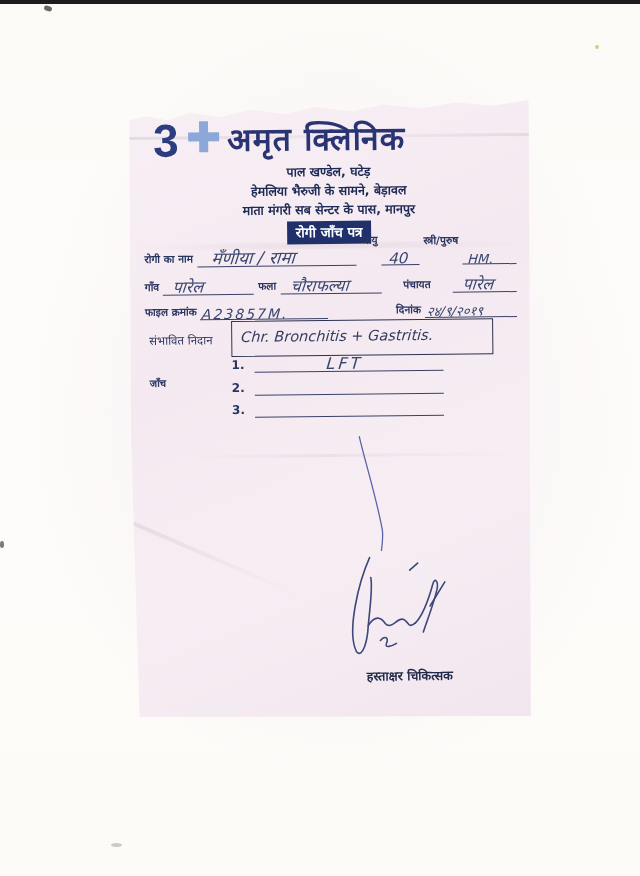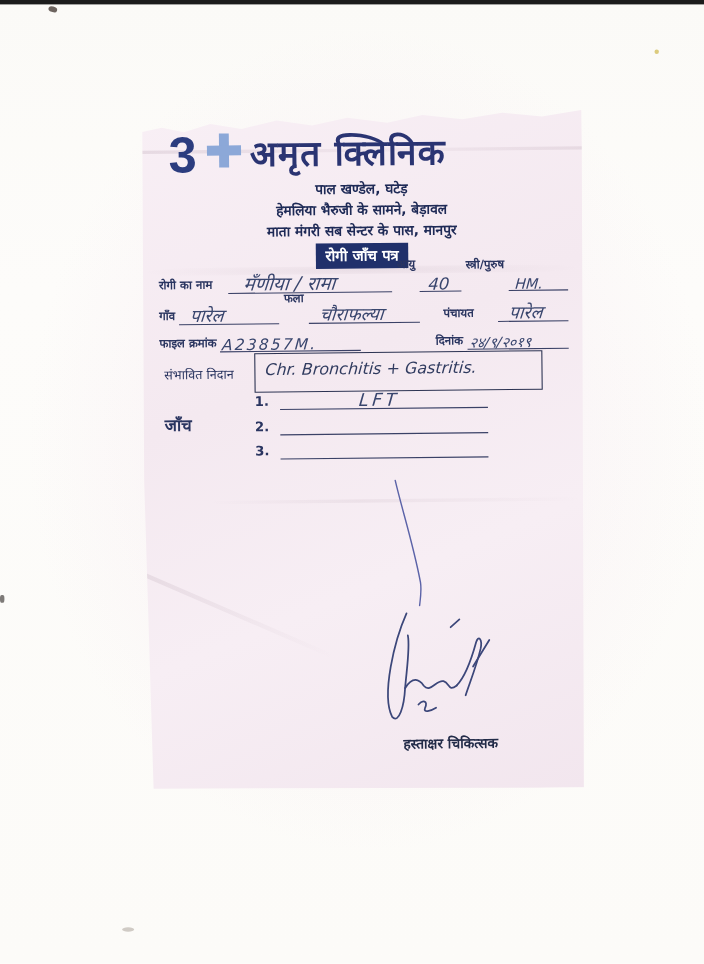--- a/index.html
+++ b/index.html
@@ -55,21 +55,21 @@
   .hw-name { font-size:17px; left:14px; } .hw-age { font-size:15px; left:8px; }
   .hw-sex { font-size:13px; } .hw-vil { font-size:16px; left:10px; }
   .hw-file { font-size:14px; left:2px; letter-spacing:2px; } .hw-date { font-size:13px; left:2px; }
 
   
   .diag-label { position:absolute; left:20px; top:229px; font-size:11.5px; font-weight:normal; color:#2a3560; }
   .diag-box { position:absolute; left:102px; top:218px; width:262px; height:36px; border:1.7px solid #2c3352; background:transparent; }
   .diag-box .hw-diag { position:absolute; left:9px; top:7px; font-size:14.5px; font-style:italic; color:#313c60; transform:skewX(-5deg); white-space:nowrap; }
 
   
-  .tests-label { position:absolute; left:20px; top:272px; font-size:15px; font-weight:bold; color:#2a3560; }
+  .tests-label { position:absolute; left:20px; top:272px; font-size:10px; font-weight:bold; color:#2a3560; }
   .trow { position:absolute; left:102px; width:212px; display:flex; align-items:flex-end; height:22px; }
   .trow-1 { top:248px; } .trow-2 { top:271px; } .trow-3 { top:293px; }
   .tnum { font-size:12px; font-weight:bold; color:#2a3560; margin-right:10px; padding-bottom:1px; }
   .tline { flex:1; border-bottom:1.5px solid #3a4166; position:relative; height:100%; }
   .hw-test { position:absolute; bottom:-2px; left:38%; font-size:16px; font-style:italic; color:#39466e; transform:skewX(-6deg); letter-spacing:3px; white-space:nowrap; }
 
   
   .stray-svg { position:absolute; left:224px; top:332px; }
   .sig-svg { position:absolute; left:194px; top:452px; }
   .sig-label { position:absolute; left:222px; top:566px; width:110px; text-align:center;
@@ -106,40 +106,40 @@
       <div>पाल खण्डेल, घटेड़</div>
       <div>हेमलिया भैरुजी के सामने, बेड़ावल</div>
       <div>माता मंगरी सब सेन्टर के पास, मानपुर</div>
     </div>
 
     <div class="badge-wrap">
       <span class="badge">रोगी जाँच पत्र</span>
     </div>
 
     <div class="frow row-1">
-      <span class="flabel" style="margin-right:14px;">रोगी का नाम</span>
+      <span class="flabel" style="margin-right:4px;">रोगी का नाम</span>
       <span class="fline" style="flex:1 1 auto;">
         <span class="hw hw-name">मँणीया / रामा</span>
       </span>
       <span class="flabel" style="margin:17px 4px;">आयु</span>
       <span class="fline" style="width:38px;">
         <span class="hw hw-age">40</span>
       </span>
       <span class="flabel" style="margin:16px 4px;">स्त्री/पुरुष</span>
       <span class="fline" style="width:54px;">
         <span class="hw hw-sex">HM.</span>
       </span>
     </div>
 
     <div class="frow row-2">
       <span class="flabel" style="margin-right:4px;font-family:Liberation Serif, serif;">गाँव</span>
       <span class="fline" style="flex:1 0 90px;">
         <span class="hw hw-vil">पारेल</span>
       </span>
-      <span class="flabel" style="margin:15px 5px;">फला</span>
+      <span class="flabel" style="margin:0 5px;">फला</span>
       <span class="fline" style="flex:1.2 0 100px;">
         <span class="hw hw-vil">चौराफल्या</span>
       </span>
       <span class="flabel" style="margin:0 22px;">पंचायत</span>
       <span class="fline" style="flex:0.9 0 64px;">
         <span class="hw hw-vil">पारेल</span>
       </span>
     </div>
 
     <div class="frow row-3">

